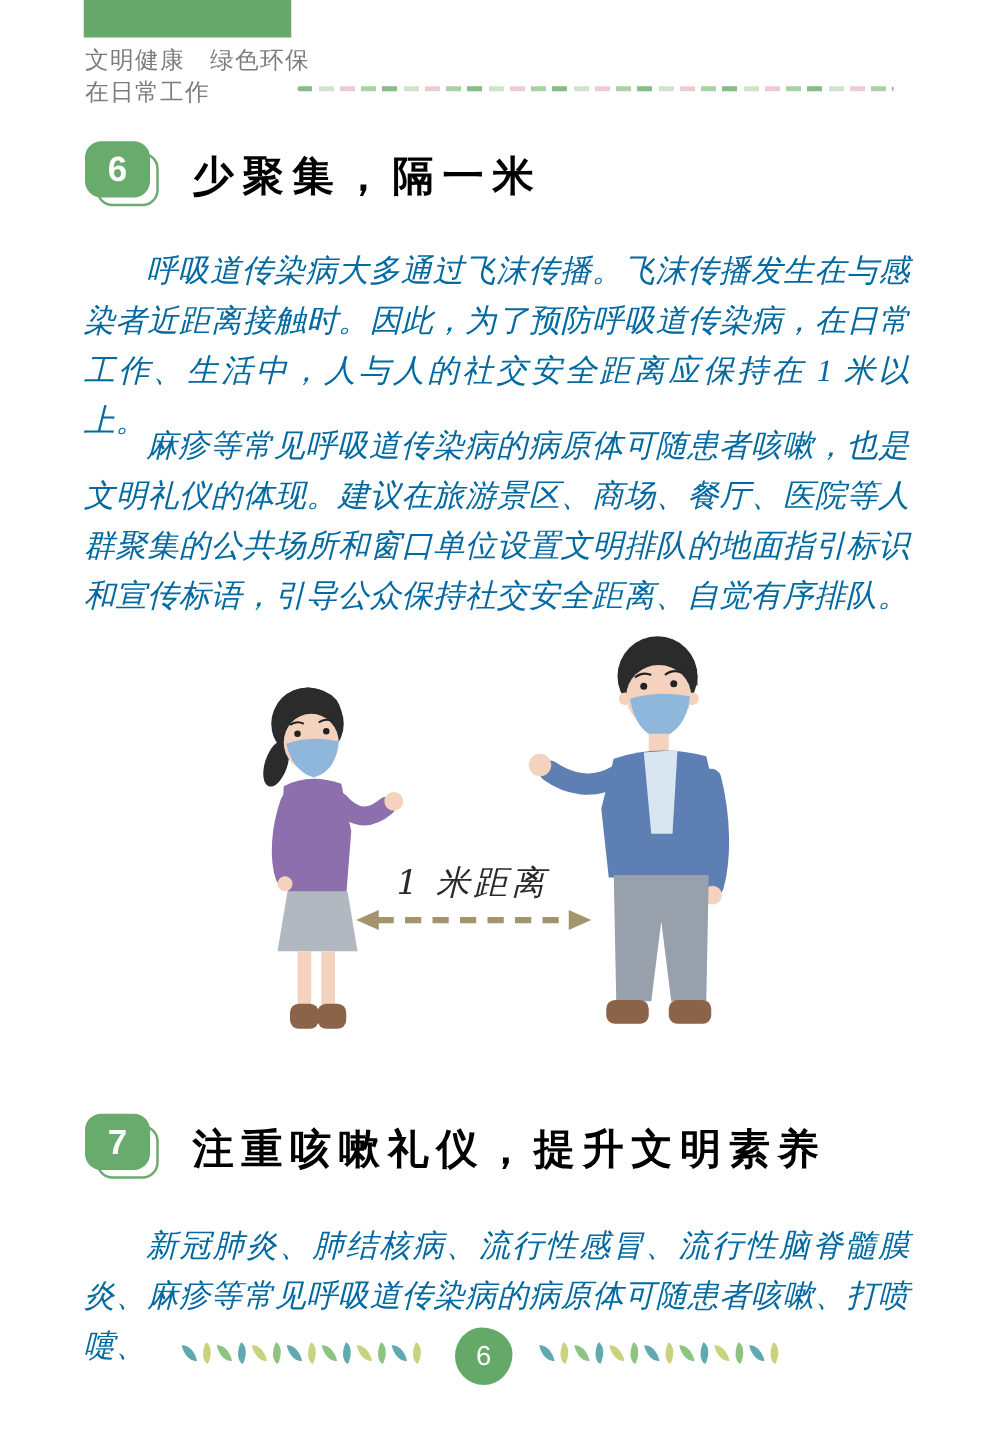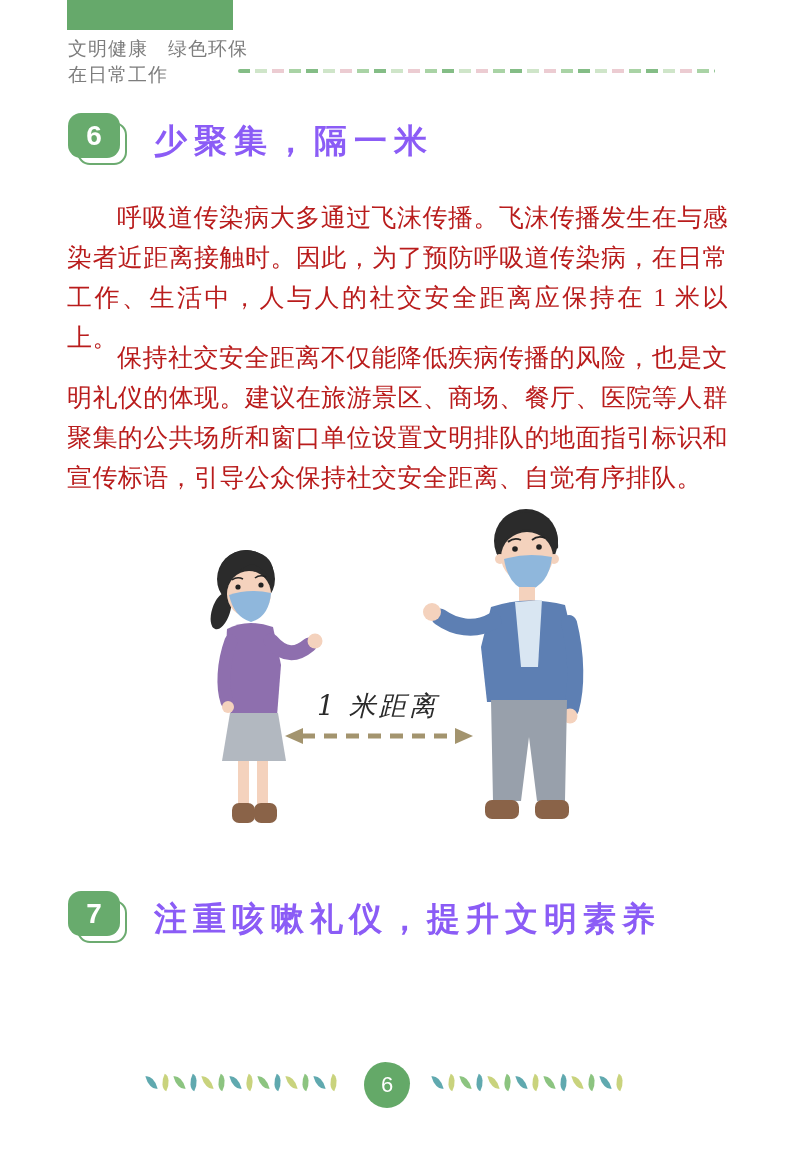--- a/index.html
+++ b/index.html
@@ -34,31 +34,31 @@
     position:absolute; left:9px; top:9px; width:50px; height:43px;
     border:2px solid #6cab70; border-radius:13px; background:#ffffff;
   }
   .badge-front {
     position:absolute; left:0; top:0; width:52px; height:45px;
     background:#68ab6d; border-radius:13px; color:#ffffff;
     font-size:28px; font-weight:bold;
     display:flex; align-items:center; justify-content:center;
   }
   .section-title {
-    color:#8b5cf6; font-size:33px; font-weight:bold;
+    color:#000000; font-size:33px; font-weight:bold;
     margin-left:22px; letter-spacing:7px; white-space:nowrap;
   }
   .sec7 .section-title { letter-spacing:6px;text-align:center; }
 
   
   .para {
     position:absolute; left:67px; width:661px;
     font-family:"Liberation Serif","DejaVu Serif",serif;
     font-size:25px; line-height:40px; letter-spacing:0.4px;
-    color:#b91c1c; text-align:justify; text-indent:2em;
+    color:#0369a1; text-align:justify; text-indent:2em;font-style:italic;
   }
   .p1 { top:198px; }
   .p2 { top:338px; }
   .p3 { top:978px; }
 
   
   .illustration { position:absolute; left:185px; top:495px; width:430px; height:355px; }
   .distance-label-text {
     font-family:"DejaVu Serif","Liberation Serif",serif;
     font-style:italic; font-size:27px; fill:#2a2a2a; letter-spacing:3px;
@@ -92,21 +92,21 @@
 
   <div class="section-head sec6">
     <div class="badge">
       <div class="badge-back"></div>
       <div class="badge-front">6</div>
     </div>
     <div class="section-title">少聚集，隔一米</div>
   </div>
 
   <p class="para p1">呼吸道传染病大多通过飞沫传播。飞沫传播发生在与感染者近距离接触时。因此，为了预防呼吸道传染病，在日常工作、生活中，人与人的社交安全距离应保持在 1 米以上。</p>
-  <p class="para p2">保持社交安全距离不仅能降低疾病传播的风险，也是文明礼仪的体现。建议在旅游景区、商场、餐厅、医院等人群聚集的公共场所和窗口单位设置文明排队的地面指引标识和宣传标语，引导公众保持社交安全距离、自觉有序排队。</p>
+  <p class="para p2">麻疹等常见呼吸道传染病的病原体可随患者咳嗽，也是文明礼仪的体现。建议在旅游景区、商场、餐厅、医院等人群聚集的公共场所和窗口单位设置文明排队的地面指引标识和宣传标语，引导公众保持社交安全距离、自觉有序排队。</p>
 
   <svg class="illustration" viewBox="0 0 430 355" xmlns="http://www.w3.org/2000/svg">
 
     <text class="distance-label-text" x="193" y="220" text-anchor="middle">1 米距离</text>
 
     <g>
       <line x1="117" y1="241" x2="271" y2="241" stroke="#a3946e" stroke-width="5" stroke-dasharray="13 9"></line>
       <polygon points="100,241 118,233 118,249" fill="#a3946e"></polygon>
       <polygon points="288,241 270,233 270,249" fill="#a3946e"></polygon>
     </g>
@@ -162,20 +162,21 @@
   </svg>
 
   <div class="section-head sec7">
     <div class="badge">
       <div class="badge-back"></div>
       <div class="badge-front">7</div>
     </div>
     <div class="section-title">注重咳嗽礼仪，提升文明素养</div>
   </div>
 
+  <p class="para p3">新冠肺炎、肺结核病、流行性感冒、流行性脑脊髓膜炎、麻疹等常见呼吸道传染病的病原体可随患者咳嗽、打喷嚏、</p>
 
   <div class="leaf-row left">
       <span class="leaf" style="background: rgb(79, 160, 166); transform: rotate(-14deg);"></span>
       <span class="leaf" style="background: rgb(195, 206, 111); transform: rotate(26deg);"></span>
       <span class="leaf" style="background: rgb(127, 190, 114); transform: rotate(-14deg);"></span>
       <span class="leaf" style="background: rgb(79, 160, 166); transform: rotate(26deg);"></span>
       <span class="leaf" style="background: rgb(195, 206, 111); transform: rotate(-14deg);"></span>
       <span class="leaf" style="background: rgb(127, 190, 114); transform: rotate(26deg);"></span>
       <span class="leaf" style="background: rgb(79, 160, 166); transform: rotate(-14deg);"></span>
       <span class="leaf" style="background: rgb(195, 206, 111); transform: rotate(26deg);"></span>

